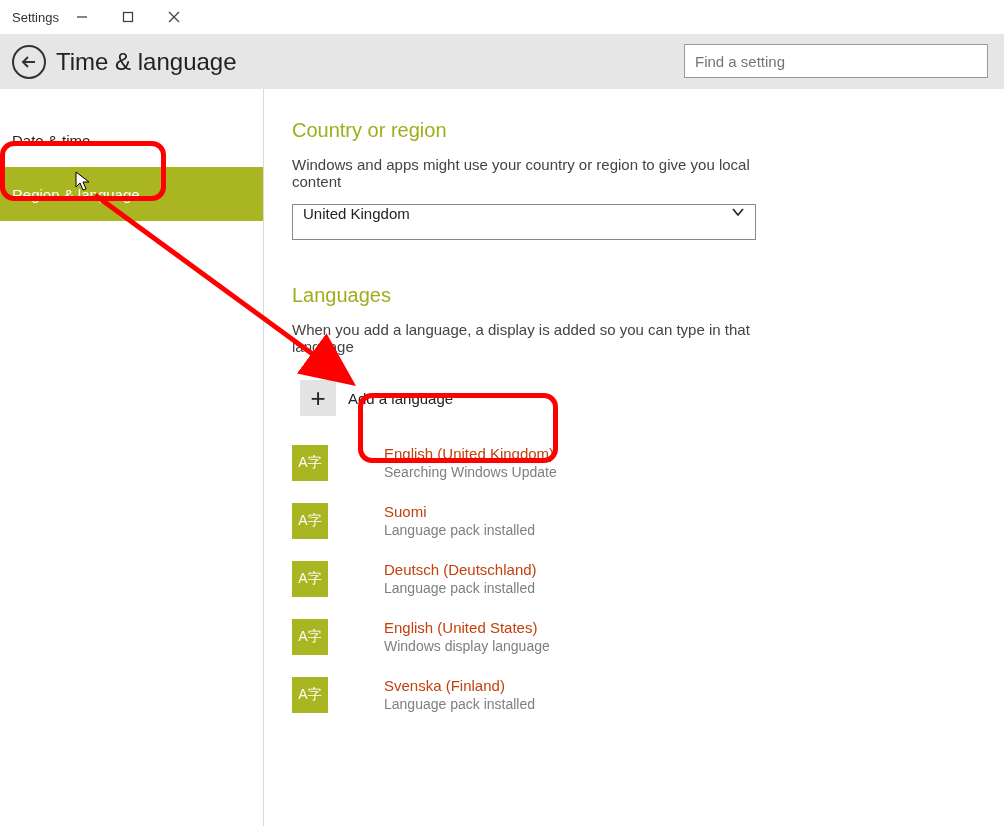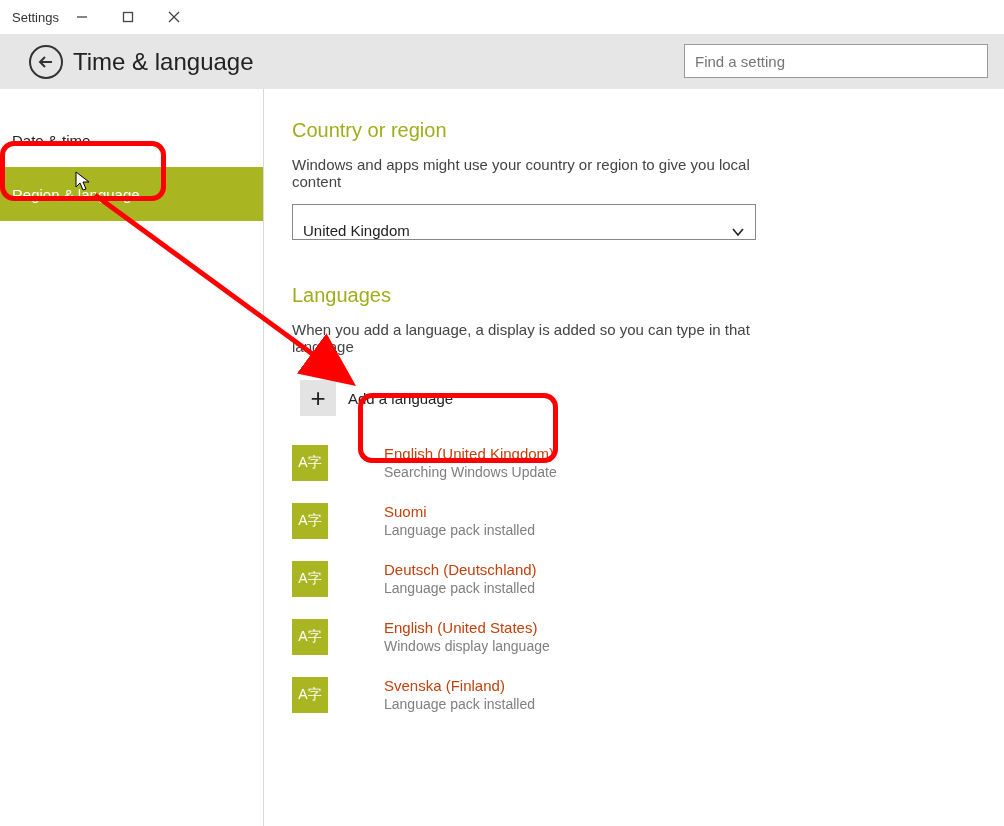--- a/index.html
+++ b/index.html
@@ -4,35 +4,35 @@
   <style>
     * { margin:0; padding:0; box-sizing:border-box; font-family:"Segoe UI",Tahoma,sans-serif; }
     body { width:1004px; height:826px; background:#fff; overflow:hidden; position:relative; }
 
     .titlebar { height:34px; display:flex; align-items:center; padding-left:12px; background:#fff; }
     .titlebar-title { font-size:13px; color:#333; }
     .window-controls { display:flex; }
     .win-ctrl { width:46px; height:34px; display:flex; align-items:center; justify-content:center; }
     .win-ctrl svg { stroke:#444; fill:none; }
 
-    .header-bar { height:55px; background:#e6e6e6; display:flex; align-items:center; padding:0 29px; position:relative; }
+    .header-bar { height:55px; background:#e6e6e6; display:flex; align-items:center; padding:0 12px; position:relative; }
     .back-btn { width:34px; height:34px; border-radius:50%; border:2px solid #333; display:flex; align-items:center; justify-content:center; margin-right:10px; }
     .page-title { font-size:24px; color:#222; font-weight:400; }
     .search-box { position:absolute; right:16px; top:10px; width:304px; height:34px; border:1px solid #999; background:#fff; padding:0 10px; font-size:15px; outline:none; }
 
     .content { display:flex; height:calc(826px - 89px); }
     .sidebar { width:264px; border-right:1px solid #d9d9d9; padding-top:24px; position:relative; }
     .sidebar-item { height:54px; display:flex; align-items:center; padding-left:12px; font-size:15px; color:#222; }
     .sidebar-item.active { background:#aab522; color:#fff; }
 
     .main { flex:1; padding:30px 28px 0 28px; overflow:hidden; }
     .section-title { font-size:20px; color:#9eae1a; font-weight:400; margin-bottom:14px; }
     .section-desc { font-size:15px; color:#444; margin-bottom:14px; max-width:460px; }
 
-    .dropdown { width:464px; height:36px; border:1px solid #888; display:flex; align-items:flex-end; justify-content:space-between; padding:0 10px; font-size:15px; color:#222; background:#fff; margin-bottom:44px; }
+    .dropdown { width:464px; height:36px; border:1px solid #888; display:flex; align-items:flex-start; justify-content:space-between; padding:0 10px; font-size:15px; color:#222; background:#fff; margin-bottom:44px; }
 
     .add-lang { display:flex; align-items:center; width:184px; height:58px; padding-left:8px; margin-bottom:18px; }
     .plus-tile { width:36px; height:36px; background:#e3e3e3; display:flex; align-items:center; justify-content:center; margin-right:12px; font-size:26px; color:#222; }
     .add-lang-label { font-size:15px; color:#222; }
 
     .lang-row { display:flex; align-items:flex-start; margin-bottom:22px;gap:44px; }
     .lang-tile { width:36px; height:36px; background:#aab522; display:flex; align-items:center; justify-content:center; margin-right:12px; flex-shrink:0; }
     .lang-tile-text { color:#fff; font-size:14px; font-weight:400; }
     .lang-text { display:flex; flex-direction:column; }
     .lang-name { font-size:15px; color:#c2410c; }

